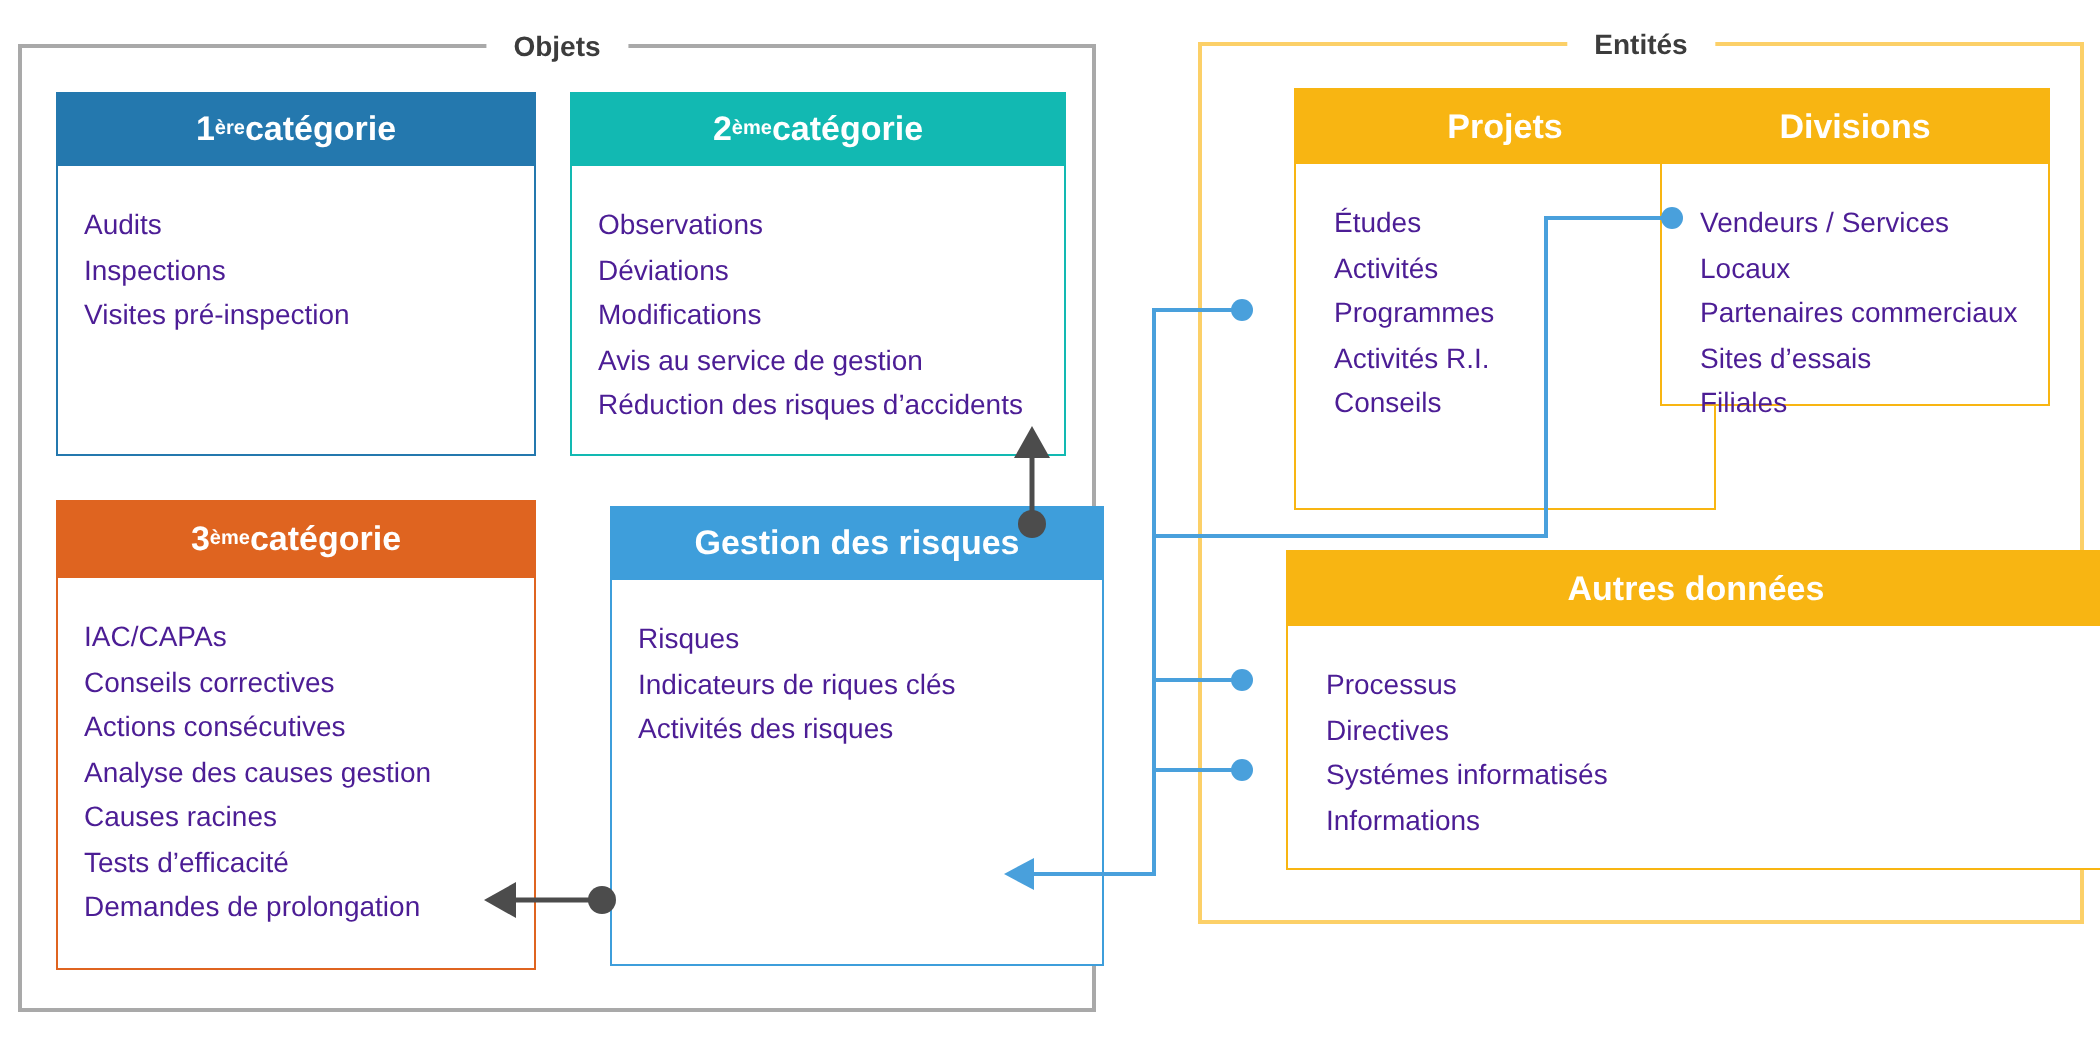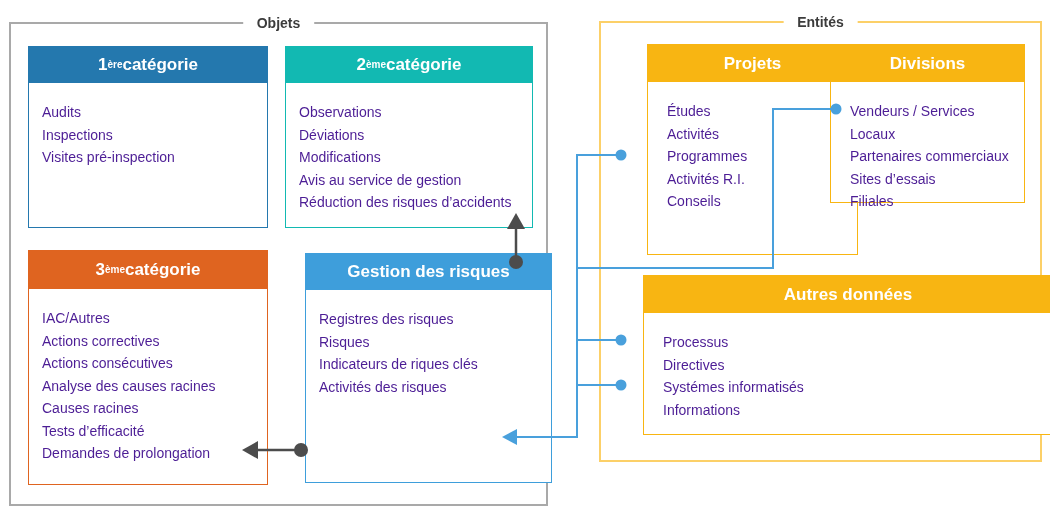--- a/index.html
+++ b/index.html
@@ -90,34 +90,33 @@
       </ul>
   </div>
 
   <div class="box" id="box-cat3">
     <div class="box-header">
         <span>3</span>
         <sup>ème</sup>
         <span> catégorie</span>
       </div>
     <ul class="box-items">
-        <li>IAC/Autres</li>
-        <li>Actions correctives</li>
+        <li>IAC/CAPAs</li>
+        <li>Conseils correctives</li>
         <li>Actions consécutives</li>
-        <li>Analyse des causes racines</li>
+        <li>Analyse des causes gestion</li>
         <li>Causes racines</li>
         <li>Tests d’efficacité</li>
         <li>Demandes de prolongation</li>
       </ul>
   </div>
 
   <div class="box" id="box-gestion">
     <div class="box-header">Gestion des risques</div>
     <ul class="box-items">
-        <li>Registres des risques</li>
         <li>Risques</li>
         <li>Indicateurs de riques clés</li>
         <li>Activités des risques</li>
       </ul>
   </div>
 
   <div class="box" id="box-projets">
     <div class="box-header">Projets</div>
     <ul class="box-items ent-items">
         <li>Études</li>

